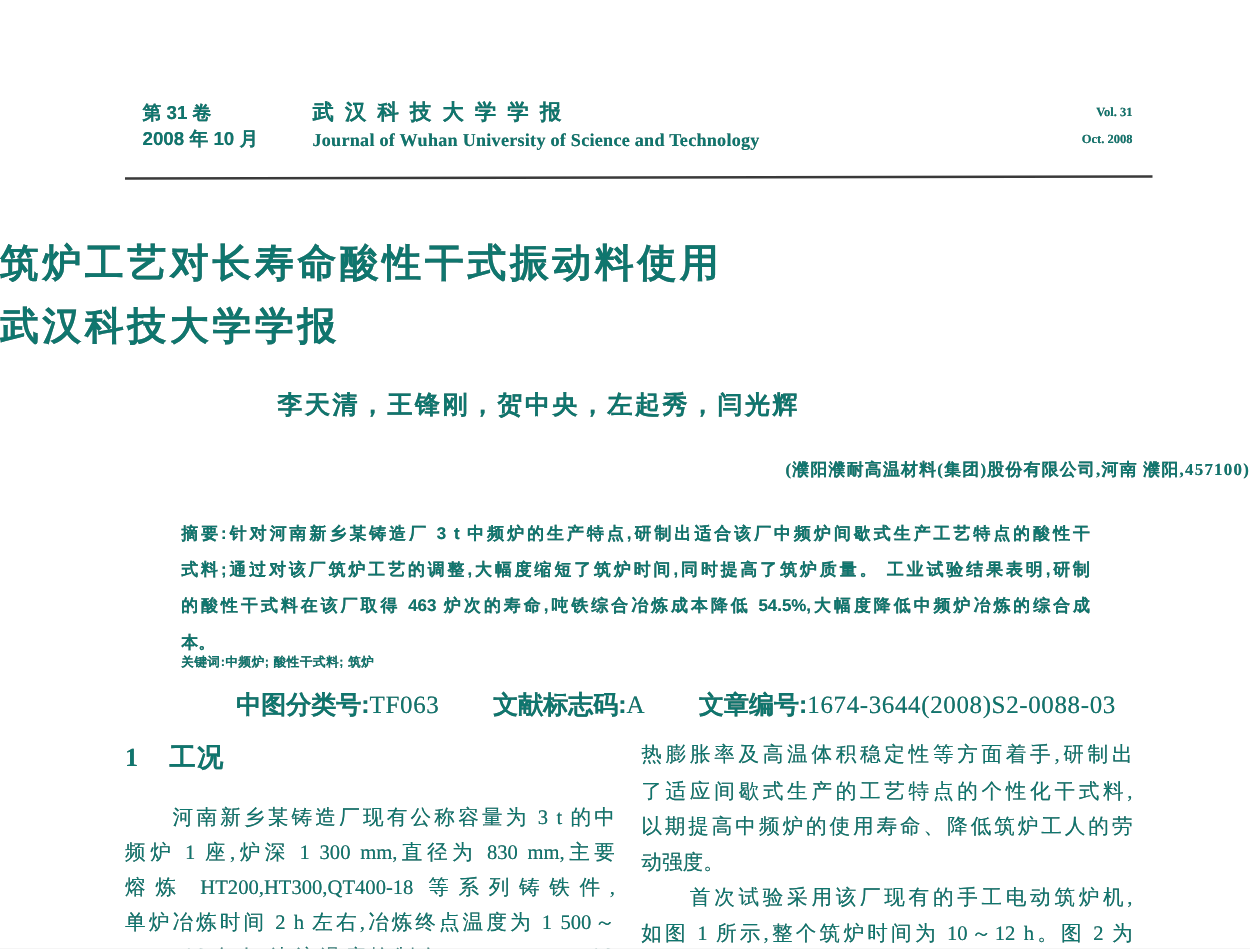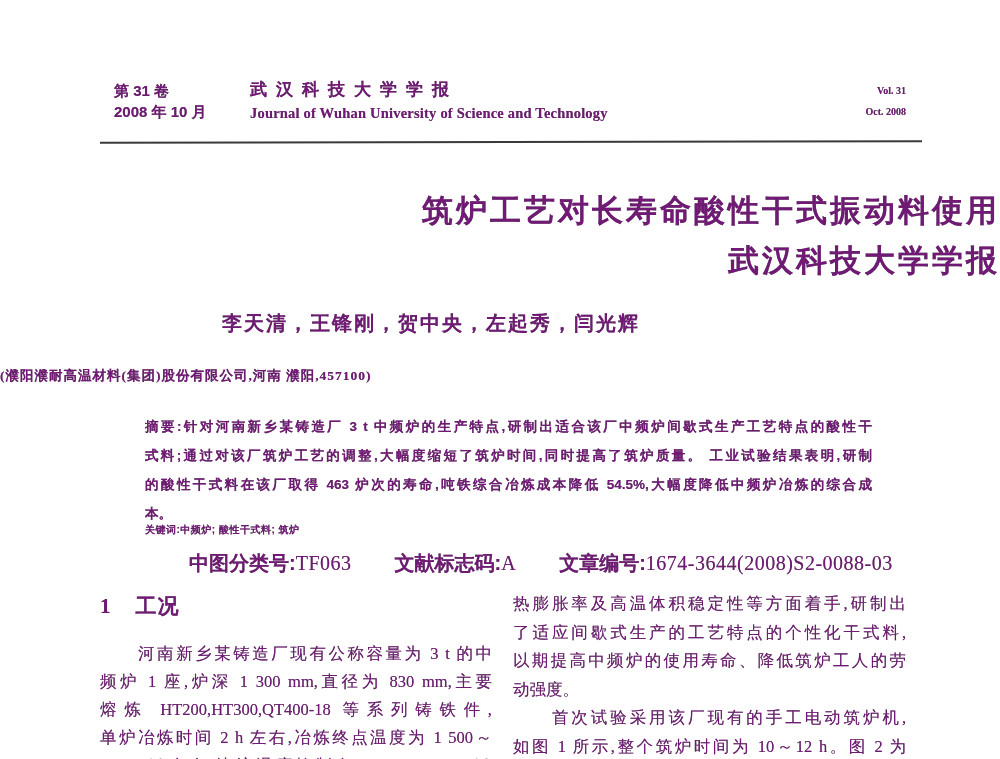--- a/index.html
+++ b/index.html
@@ -3,21 +3,21 @@
 <meta charset="utf-8">
 <style>
   * { margin: 0; padding: 0; box-sizing: border-box; }
   html, body { background: #e8e8e8; }
   #page {
     position: relative;
     width: 1000px;
     height: 759px;
     background: #ffffff;
     overflow: hidden;
-    color: #701a75;
+    color: #0f766e;
     font-family: "Liberation Serif", "DejaVu Serif", serif;
     text-shadow: 0 0 0.5px rgba(20,20,20,0.55);
   }
 
   
   #hdr-left {
     position: absolute; left: 114px; top: 80px;
     font-family: "Liberation Sans", "DejaVu Sans", sans-serif;
     font-weight: bold; font-size: 15px; line-height: 21px;
   }
@@ -40,32 +40,32 @@
     font-weight: bold; font-size: 10px; line-height: 21px;
   }
   #hdr-rule {
     position: absolute; left: 100px; top: 141px; width: 822px; height: 2px;
     background: #3a3a3a; transform: rotate(-0.1deg);
   }
 
   
   #paper-title {
     position: absolute; left: 0; top: 186px; width: 1000px;
-    text-align: right;
+    text-align: left;
     font-family: "Liberation Sans", "DejaVu Sans", sans-serif;
     font-weight: bold; font-size: 31px; line-height: 50px; letter-spacing: 3px;
   }
   #authors {
     position: absolute; left: 0; top: 310px; width: 862px;
     text-align: center; font-size: 20px; letter-spacing: 2px;
     font-weight: 600;
   }
   #affiliation {
     position: absolute; left: 0; top: 367px; width: 1000px;
-    text-align: left; font-size: 13.5px; font-weight: 600; letter-spacing: 1px;
+    text-align: right; font-size: 13.5px; font-weight: 600; letter-spacing: 1px;
   }
 
   
   #abstract {
     position: absolute; left: 145px; top: 412px; width: 727px;
     font-size: 13.5px; font-weight: bold; line-height: 29px;
     font-family: "Liberation Sans", "DejaVu Sans", sans-serif;
   }
   #keywords {
     position: absolute; left: 145px; top: 523px;

